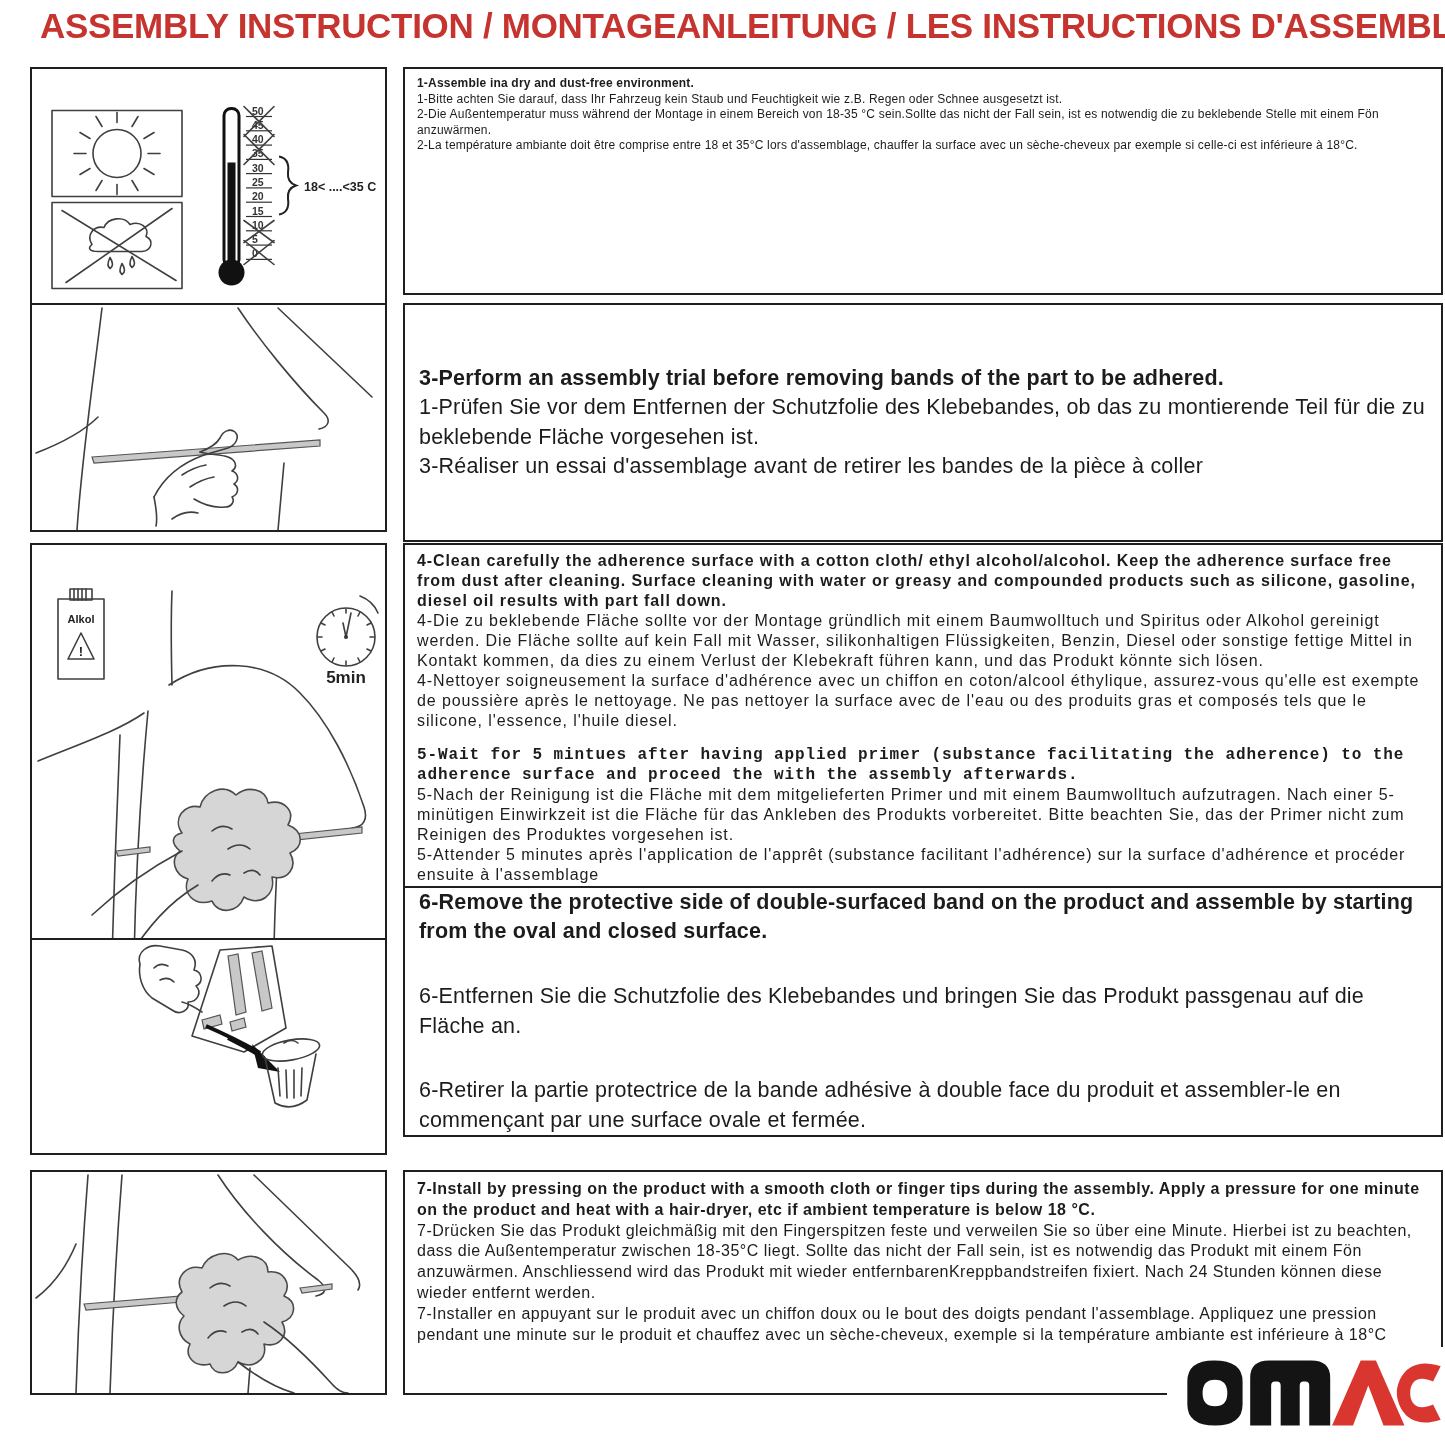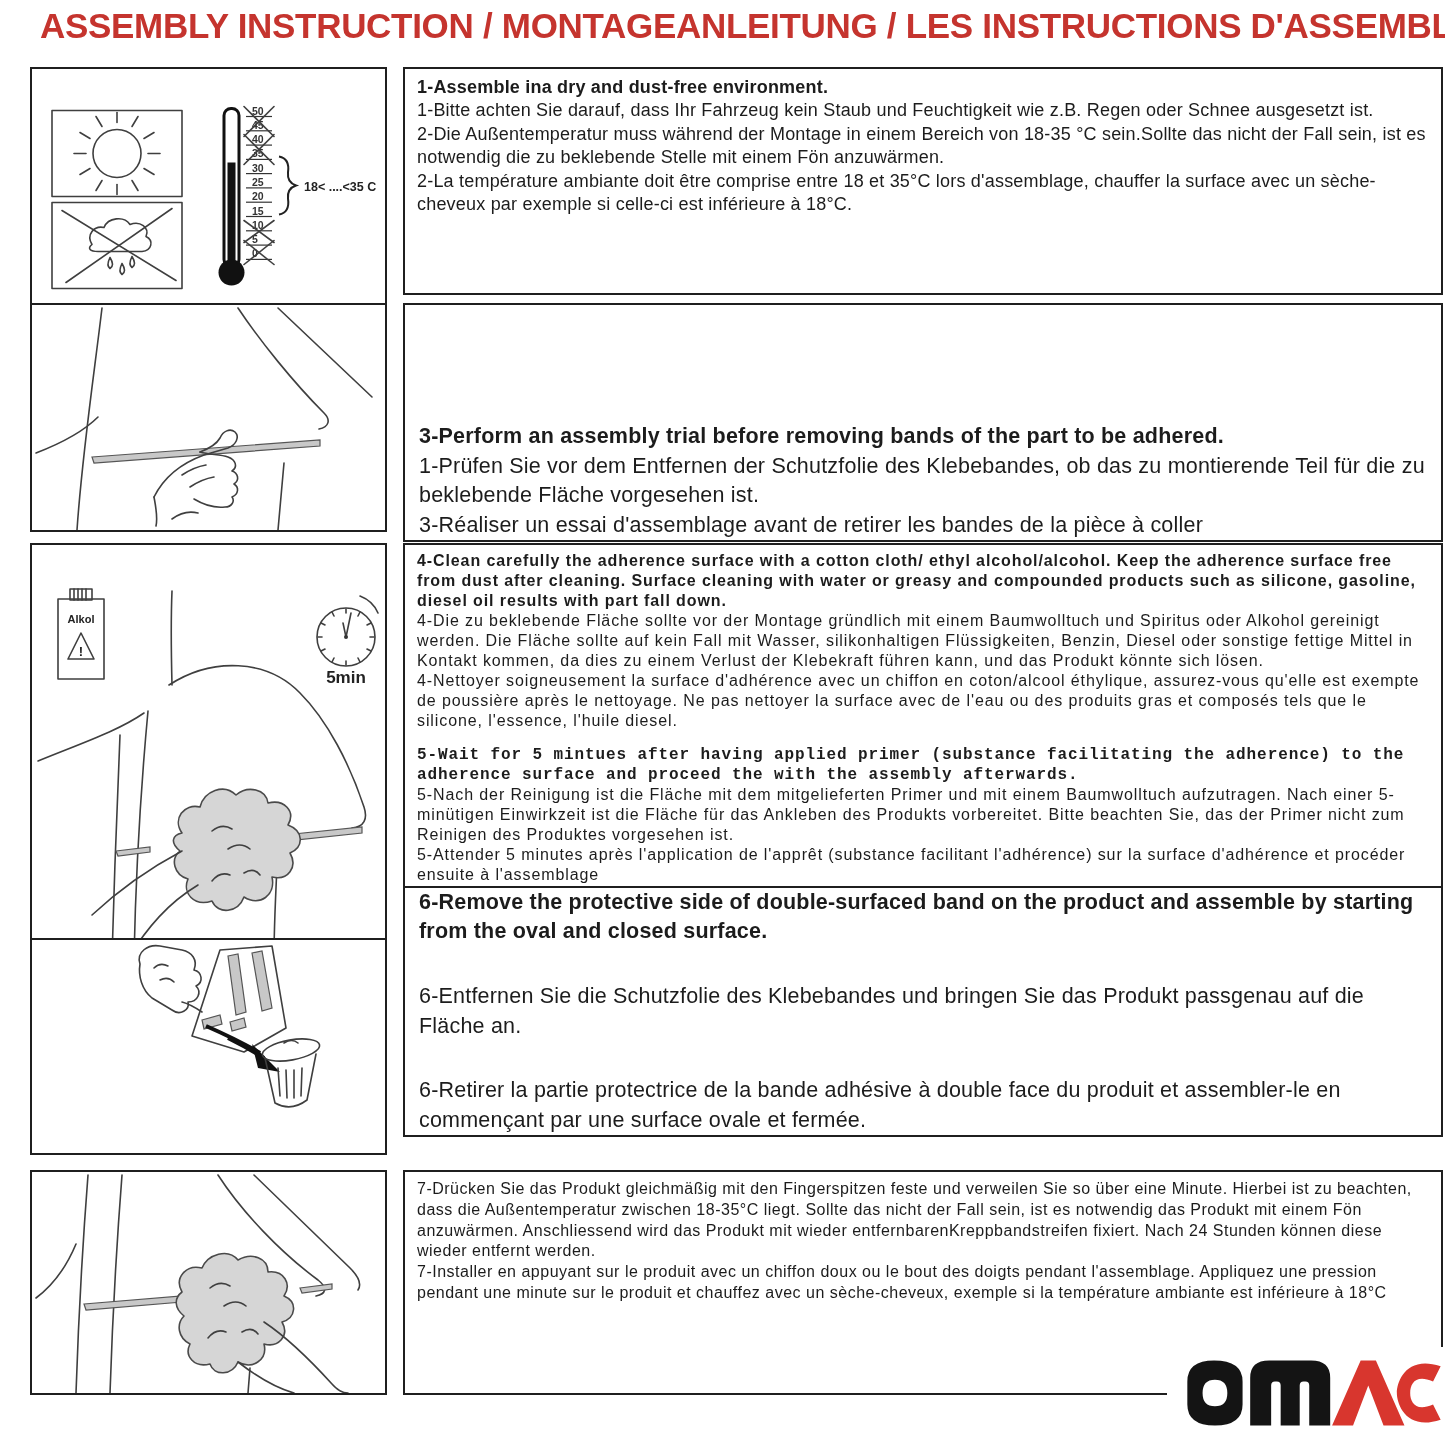--- a/index.html
+++ b/index.html
@@ -14,21 +14,21 @@
   }
   .box{
     position:absolute;border:2px solid #1f1f1f;background:#fff;
     box-sizing:border-box;overflow:hidden;
   }
   .figbox{left:30px;width:357px;}
   .txtbox{left:403px;width:1040px;}
   .figbox svg{display:block;width:100%;height:100%;}
   p{margin:0;}
   .bold{font-weight:700;}
-  .pt-sm1{font-size:18px;line-height:1.3;letter-spacing:0.2px;padding:7px 12px;}
+  .pt-sm1{font-size:12px;line-height:1.3;letter-spacing:0.2px;padding:7px 12px;}
   .pt-sm1 .gap{margin-top:20px;}
   .pt-sm3{font-size:16px;line-height:1.25;letter-spacing:0.9px;padding:6px 12px;}
   .pt-sm3 .gap{margin-top:14px;font-family:Liberation Mono, monospace;}
   .pt-sm5{font-size:16px;line-height:1.3;letter-spacing:0.5px;padding:7px 12px;}
   .pt-lg{font-size:21.5px;line-height:1.37;letter-spacing:0.2px;padding:0 14px;
          display:flex;flex-direction:column;justify-content:center;}
   .logo{
     position:absolute;right:2px;bottom:6px;background:#fff;
     padding:6px 0 2px 18px;z-index:5;
   }
@@ -134,21 +134,21 @@
     <g class="sketch">
       <path d="M122,192 C132,172 150,158 172,150 L196,143 C204,140 208,132 203,127 C198,123 191,126 188,133 C184,140 176,144 168,147"></path>
       <path d="M168,147 C178,150 188,149 196,152 C204,155 206,162 200,166 C206,168 208,175 202,179 C207,182 207,189 200,192 C203,196 200,202 193,202 C184,203 172,200 162,194"></path>
       <path d="M122,192 C124,203 126,212 124,221"></path>
       <path d="M140,214 C148,208 158,206 166,208"></path>
       <path d="M150,170 Q162,162 174,160"></path>
       <path d="M158,182 Q170,174 182,172"></path>
     </g>
   </svg>
 </div>
-<div class="box txtbox pt-lg" style="top:303px;height:239px;justify-content:flex-end;">
+<div class="box txtbox pt-lg" style="top:303px;height:239px;">
   <p class="bold">3-Perform an assembly trial before removing bands of the part to be adhered.</p>
   <p>1-Prüfen Sie vor dem Entfernen der Schutzfolie des Klebebandes, ob das zu montierende Teil für die zu beklebende Fläche vorgesehen ist.</p>
   <p>3-Réaliser un essai d'assemblage avant de retirer les bandes de la pièce à coller</p>
 </div>
 
 <div class="box figbox" style="top:543px;height:457px;">
   <svg viewBox="0 0 353 373" preserveAspectRatio="xMidYMid meet">
     <g>
       <rect class="sketch" x="26" y="14" width="46" height="80" stroke-width="2"></rect>
       <rect class="sketch" x="38" y="4" width="22" height="11"></rect>
@@ -278,20 +278,21 @@
           <path d="M210,160 q10,-6 16,2"></path>
       </g>
       <g class="sketch">
         <path d="M232,150 C256,166 280,190 300,212 C306,219 311,221 316,221"></path>
         <path d="M206,190 C224,204 244,216 262,221"></path>
       </g>
     </g>
   </svg>
 </div>
 <div class="box txtbox pt-sm5" style="top:1170px;height:225px;">
+  <p class="bold">7-Install by pressing on the product with a smooth cloth or finger tips during the assembly. Apply a pressure for one minute on the product and heat with a hair-dryer, etc if ambient temperature is below 18 °C.</p>
   <p>7-Drücken Sie das Produkt gleichmäßig mit den Fingerspitzen feste und verweilen Sie so über eine Minute. Hierbei ist zu beachten, dass die Außentemperatur zwischen 18-35°C liegt. Sollte das nicht der Fall sein, ist es notwendig das Produkt mit einem Fön anzuwärmen. Anschliessend wird das Produkt mit wieder entfernbarenKreppbandstreifen fixiert. Nach 24 Stunden können diese wieder entfernt werden.</p>
   <p>7-Installer en appuyant sur le produit avec un chiffon doux ou le bout des doigts pendant l'assemblage. Appliquez une pression pendant une minute sur le produit et chauffez avec un sèche-cheveux, exemple si la température ambiante est inférieure à 18°C</p>
 </div>
 
 <div class="logo" aria-label="OMAC">
   <svg width="258" height="80" viewBox="0 0 270 84">
     <g fill="#141414">
       <path d="M2,30 Q2,8 30,8 Q60,8 60,30 L60,54 Q60,76 31,76 Q2,76 2,54 Z M31,28 Q18,28 18,42 Q18,56 31,56 Q44,56 44,42 Q44,28 31,28 Z" fill-rule="evenodd"></path>
       <path d="M68,76 L68,26 Q68,8 88,8 L132,8 Q152,8 152,26 L152,76 L130,76 L130,34 Q130,30 126,30 L124,30 Q120,30 120,34 L120,76 L100,76 L100,34 Q100,30 96,30 L94,30 Q90,30 90,34 L90,76 Z"></path>
     </g>

